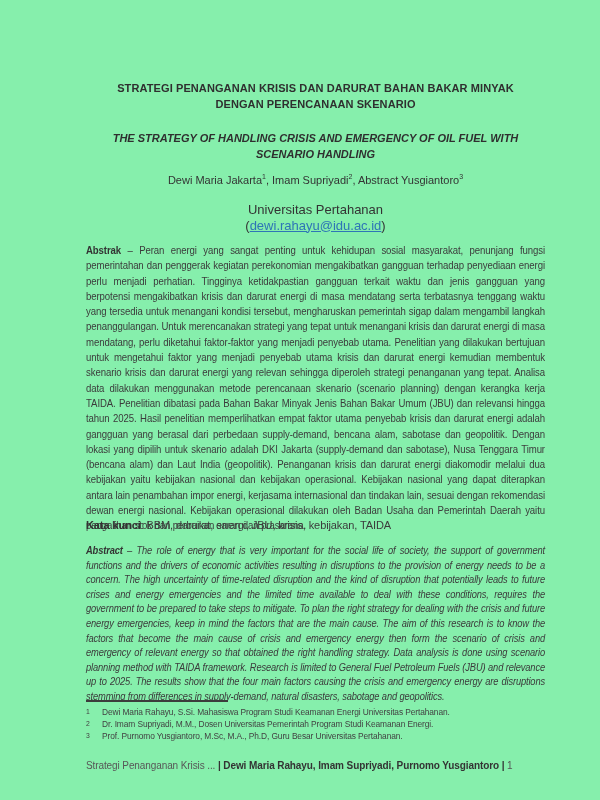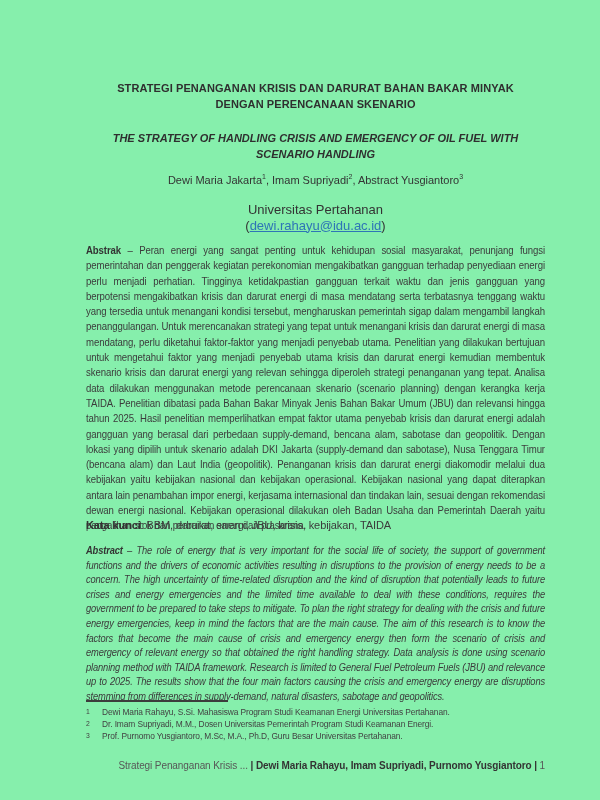--- a/index.html
+++ b/index.html
@@ -73,21 +73,21 @@
     margin-bottom:5px;
   }
   .fn { display:flex; }
   .fn-marker {
     flex:none; width:16px;
     font-size:6.8px; position:relative; top:-1px;
   }
   .fn-text { flex:1; }
 
   .footer {
-    top:760px; text-align:right;
+    top:760px; text-align:left;
     font-size:10px; color:#575757; letter-spacing:-0.1px;
   }
   .footer b { color:#333333; }
 </style>
 </head>
 <body>
 
 <div class="page">
 
   <div class="col title-id">

